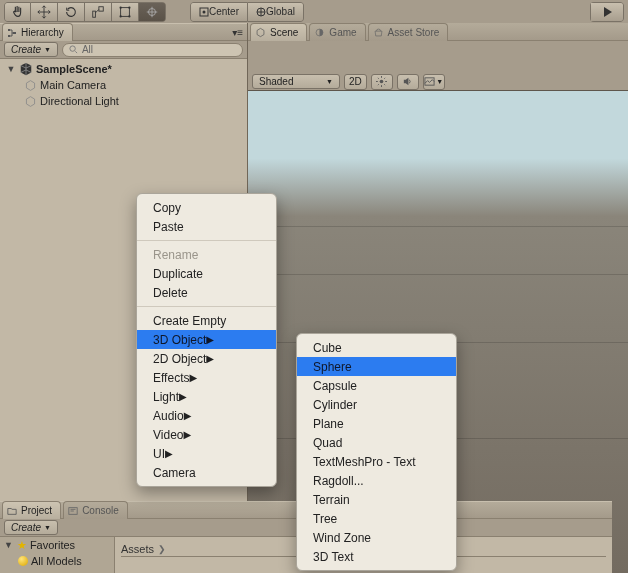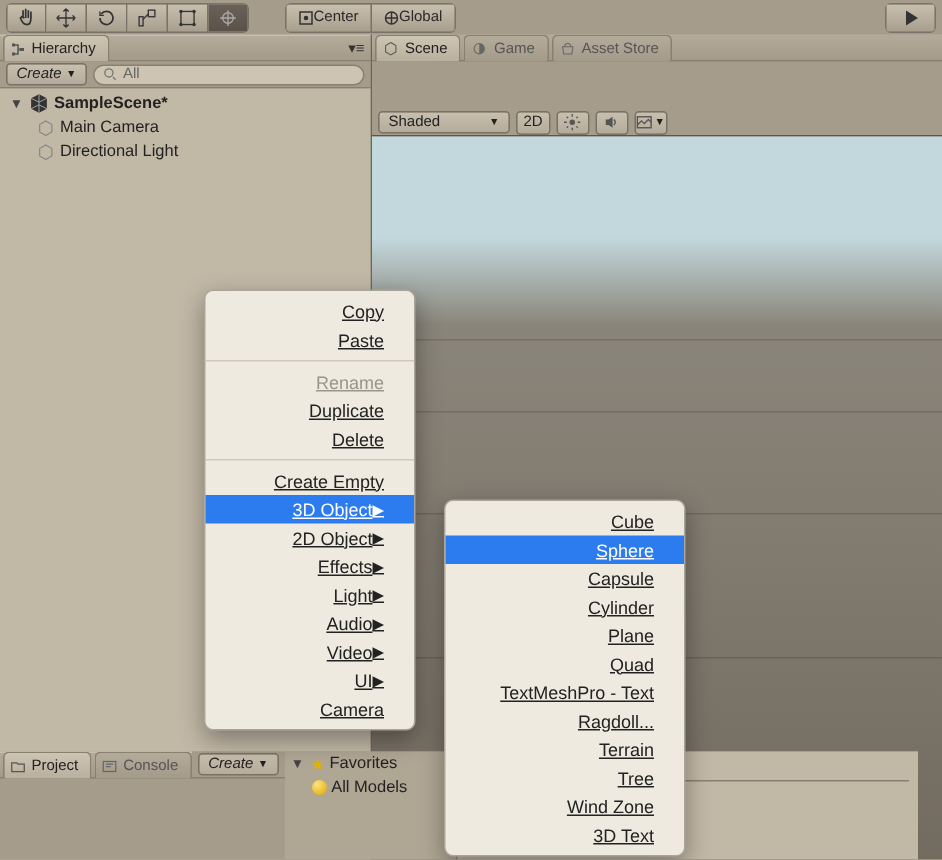--- a/index.html
+++ b/index.html
@@ -31,34 +31,34 @@
   .foldout { width: 10px; height: 10px; font-size: 9px; color: #444; }
 
   .right-col { flex: 1; background: #a69c8c; display: flex; flex-direction: column; position: relative; }
   .scene-tabs { height: 18px; display: flex; align-items: center; background: linear-gradient(#b4ab9a, #a49a8a); border-bottom: 1px solid #8a8070; }
   .scene-tool-sub { height: 18px; border-bottom: 1px solid #5e564c; display: flex; align-items: center; gap: 4px; padding: 0 4px; font-size: 10px; background: #a69c8c; margin-top: 32px; }
   .drop-ctl { border: 1px solid #7a7266; background: linear-gradient(#c8bfae,#b4ab9a); border-radius: 3px; padding: 1px 6px; display: inline-flex; align-items: center; gap: 4px; }
   .mini-ctl { width: 22px; height: 16px; border: 1px solid #7a7266; background: linear-gradient(#c8bfae,#b4ab9a); border-radius: 3px; display: inline-flex; align-items: center; justify-content: center; }
   .scene-view { flex: 1; position: relative; background: linear-gradient(#c2d8dc 0%, #c2d8dc 14%, #8a857a 26%, #736b60 100%); }
   .gridline { position: absolute; background: rgba(0,0,0,.15); height: 1px; width: 100%; }
 
-  .bottom-pane { position: absolute; bottom: 0; left: 0; right: 16px; height: 72px; background: #a69c8c; display: flex; flex-direction: row; }
+  .bottom-pane { position: absolute; bottom: 0; left: 0; right: 16px; height: 72px; background: #a69c8c; display: flex; flex-direction: column; }
   .bottom-body { flex: 1; display: flex; }
   .proj-sidebar { width: 115px; background: #b0a694; border-right: 1px solid #8a8070; }
   .proj-row { display: flex; align-items: center; gap: 3px; height: 16px; padding: 0 4px; font-size: 11px; }
   .proj-row.sub { padding-left: 18px; }
   .fav-star { color: #e2b400; }
   .ball-yellow { width: 10px; height: 10px; border-radius: 50%; background: radial-gradient(circle at 35% 30%, #ffe47a, #dba600); }
   .proj-main { flex: 1; background: #c2b8a6; padding: 4px 6px; }
   .breadcrumb { font-size: 11px; color: #333; display: flex; gap: 4px; align-items: center; border-bottom: 1px solid #8a8070; height: 16px; }
 
   
   .ctx-menu { position: absolute; background: #eeeae0; border: 1px solid #aaa59a; border-radius: 6px; box-shadow: 0 6px 16px rgba(0,0,0,.35); padding: 4px 0; }
-  .ctx-item { height: 19px; padding: 0 20px 0 16px; display: flex; align-items: center; justify-content: flex-end; font-size: 12px; cursor: default; text-decoration: underline; }
-  .ctx-item.sel { background: #2c7cf0; color: #ffffff; }
+  .ctx-item { height: 19px; padding: 0 20px 0 16px; display: flex; align-items: center; justify-content: flex-start; font-size: 12px; cursor: default; }
+  .ctx-item.sel { background: #2c7cf0; color: #0f172a; }
   .ctx-item.disabled { color: #9a958b; }
   .ctx-sep { border-top: 1px solid #cfc9bd; margin: 4px 0; }
   .sub-ind { font-size: 10px; }
 
   svg { display: block; }
   .pane-menu { margin-left: auto; margin-right: 4px; font-size: 10px; color: #333; }
 </style>
 </head>
 <body>
 

